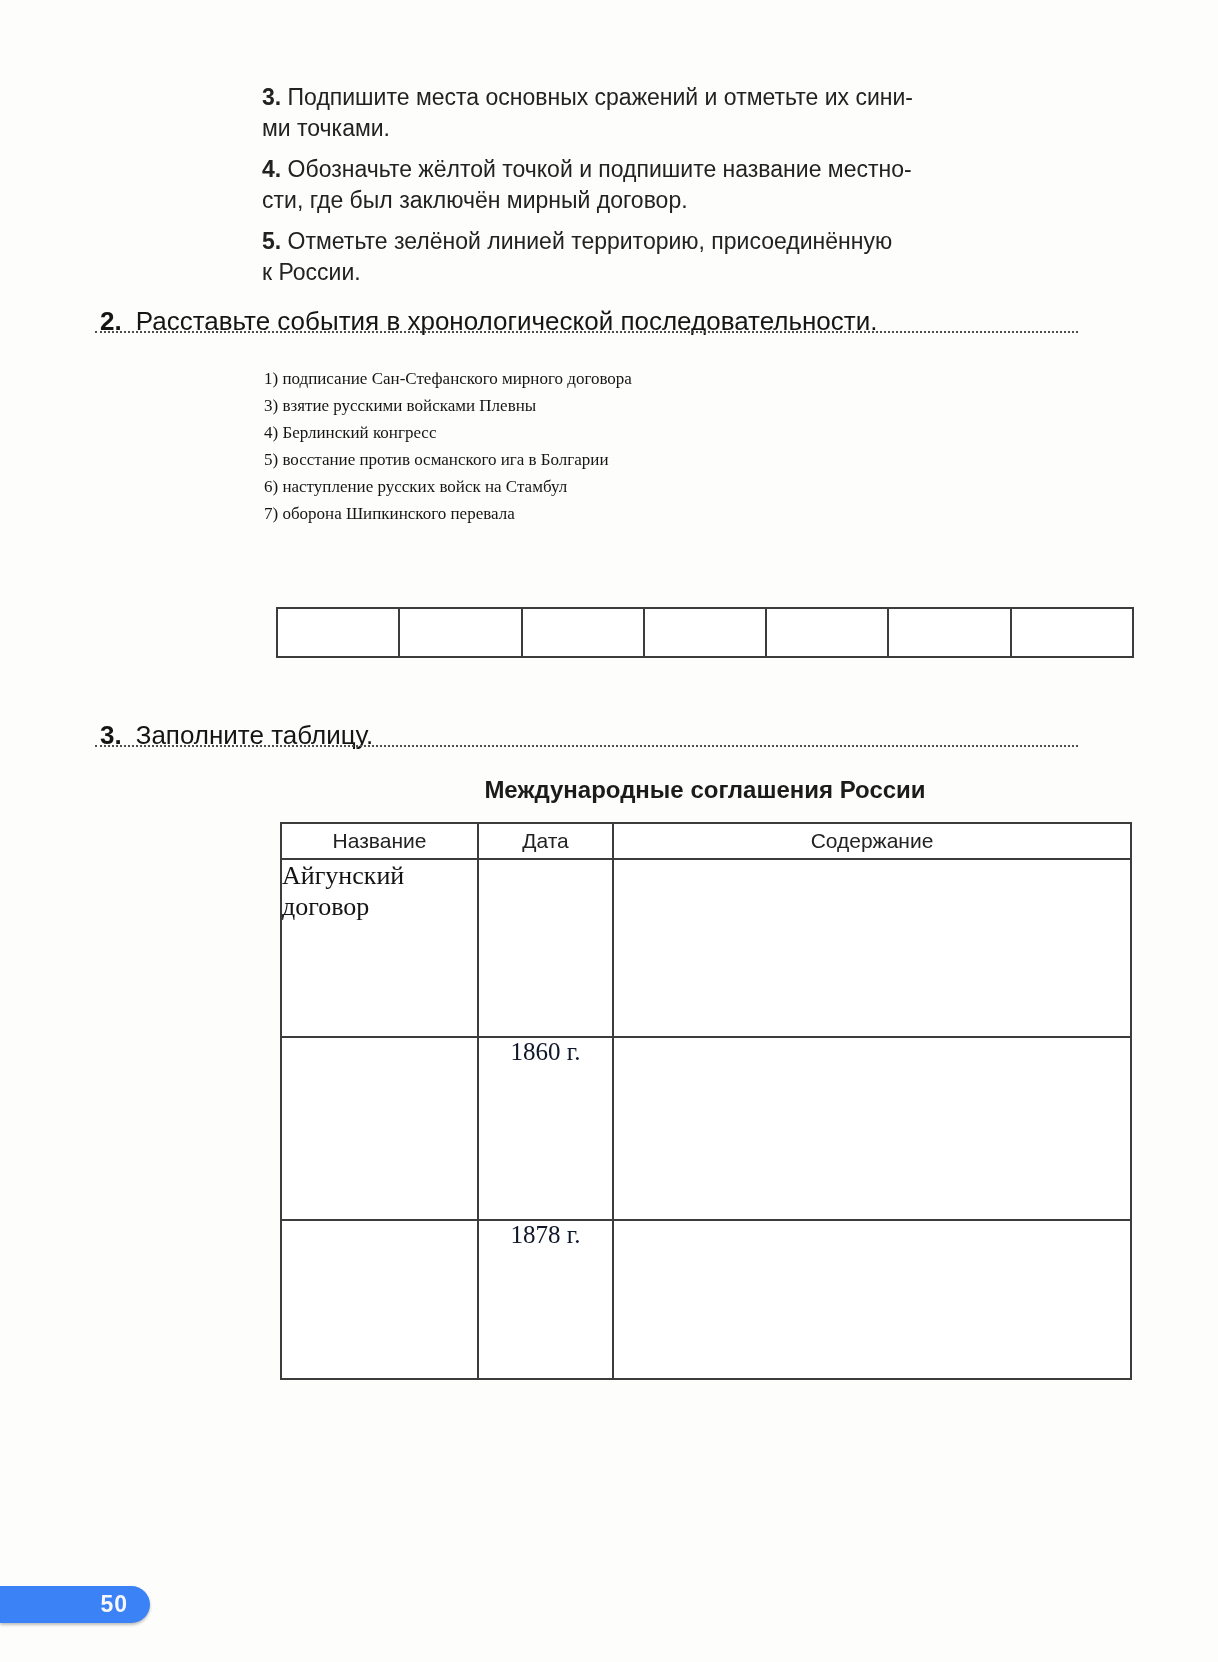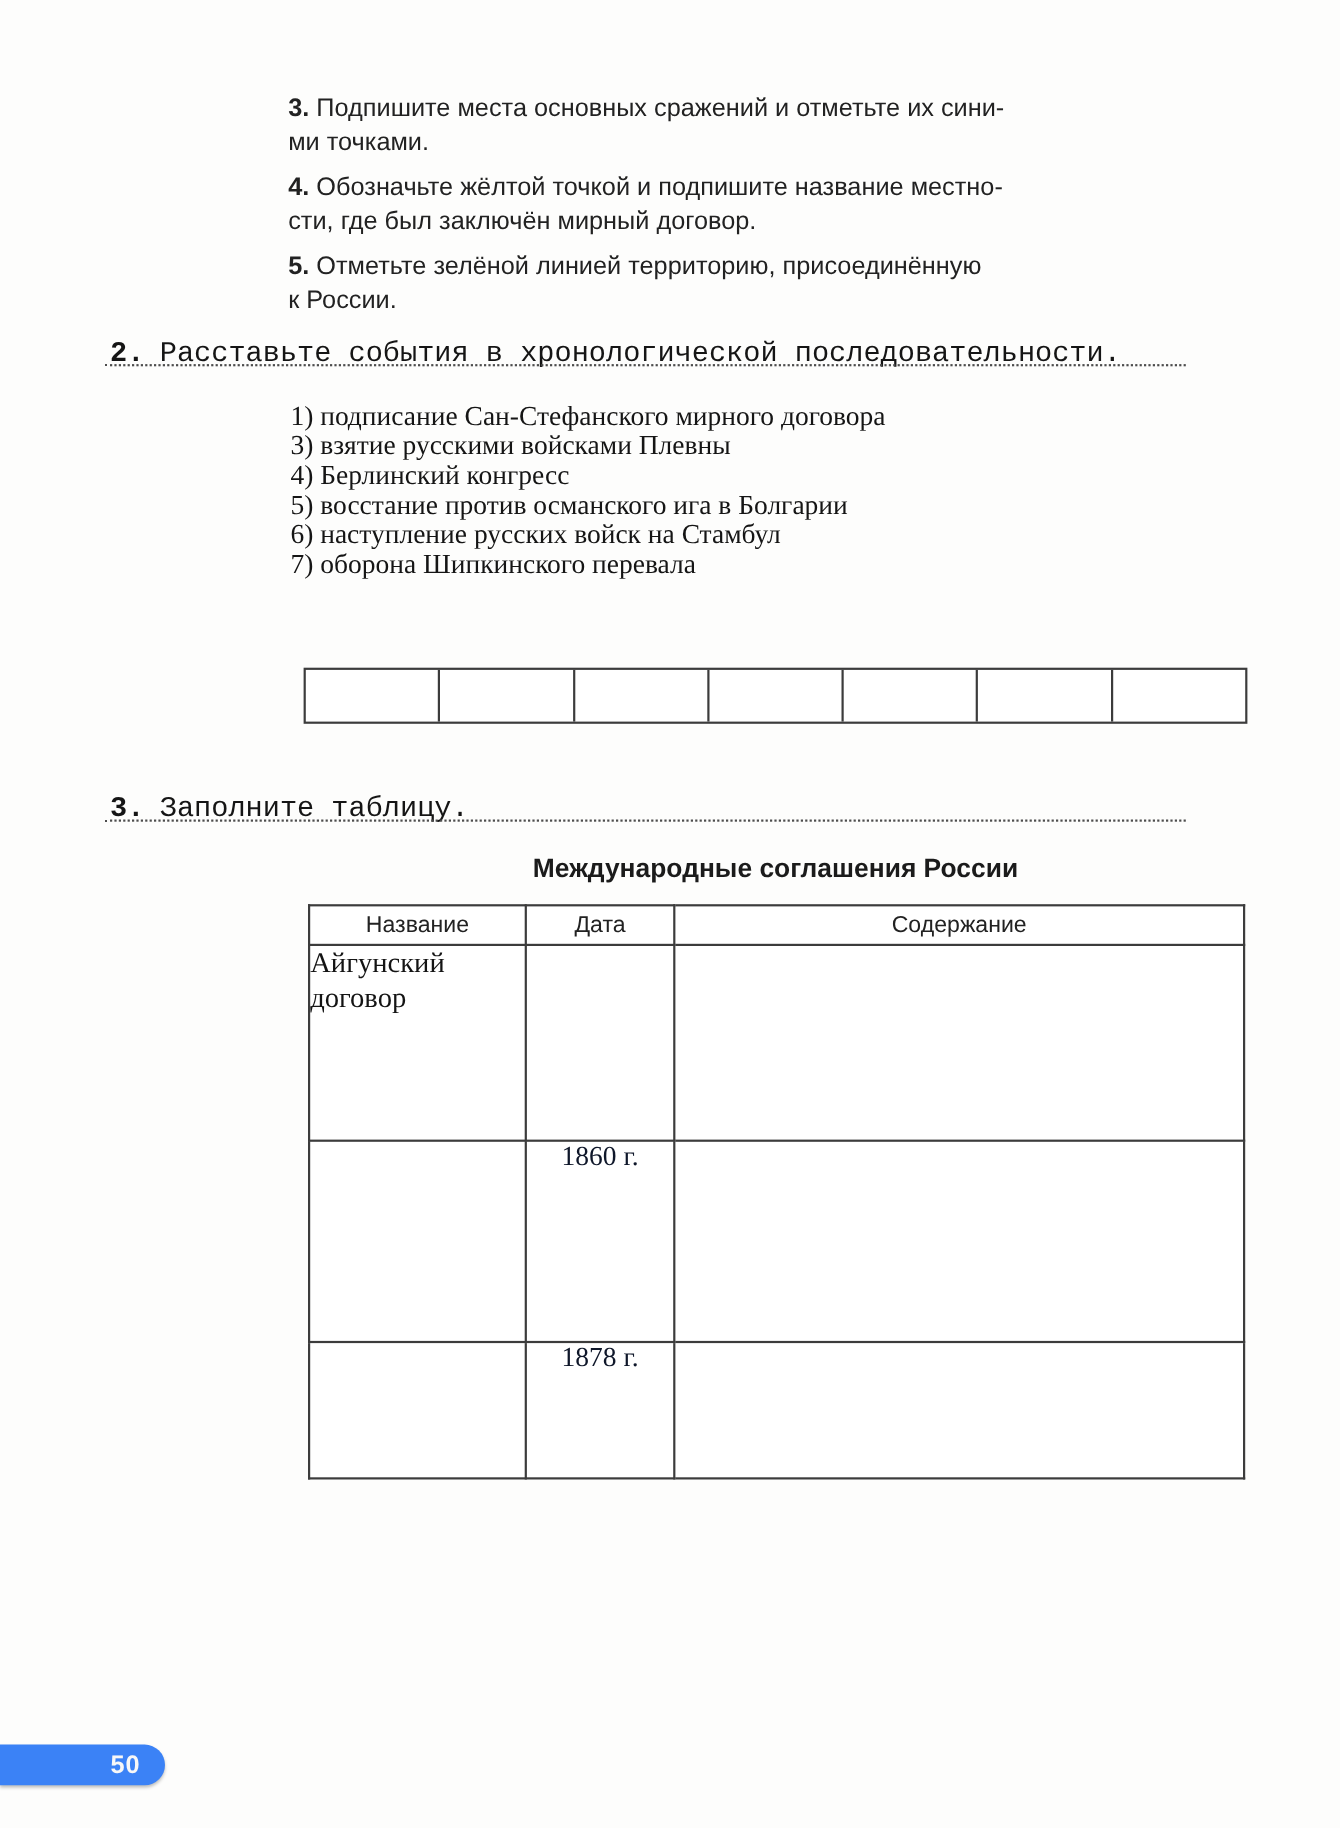--- a/index.html
+++ b/index.html
@@ -29,41 +29,41 @@
     margin-bottom: 10px;
     color: #222;
   }
   .instr-item .num { font-weight: 700; }
   .instr-item .txt { white-space: pre-line; }
 
   
   .task-heading {
     position: absolute;
     left: 100px;
-    font-family: Liberation Mono, monospace;
+    font-family: Liberation Sans, sans-serif;
     font-size: 26px;
     color: #151515;
   }
   .task-heading .num { font-weight: 700; margin-right: 14px; }
   .dotted-rule {
     position: absolute;
     left: 95px;
     width: 983px;
     height: 0;
     border-bottom: 2px dotted #4d4d4d;
   }
 
   
   .event-list {
     position: absolute;
     left: 264px;
     top: 365px;
     width: 720px;
     font-family: "Liberation Serif", serif;
-    font-size: 25px;
+    font-size: 17px;
     line-height: 27px;
     color: #151515;
   }
 
   
   .answer-grid {
     position: absolute;
     left: 276px;
     top: 607px;
     width: 854px;
@@ -108,21 +108,21 @@
   tr.hdr th {
     font-family: "Liberation Sans", sans-serif;
     font-weight: 400;
     font-size: 21px;
     color: #222;
     text-align: center;
     vertical-align: middle;
   }
   tr.r1 { height: 178px; }
   tr.r2 { height: 183px; }
-  tr.r3 { height: 124px; }
+  tr.r3 { height: 159px; }
   tr.r4 { height: 168px; }
   td.name-cell {
     font-family: "Liberation Serif", serif;
     font-size: 26px;
     line-height: 31px;
     color: #141414;
     padding: 9px 16px 0 16px;
   }
   td.date-cell {
     font-family: "Liberation Serif", serif;

